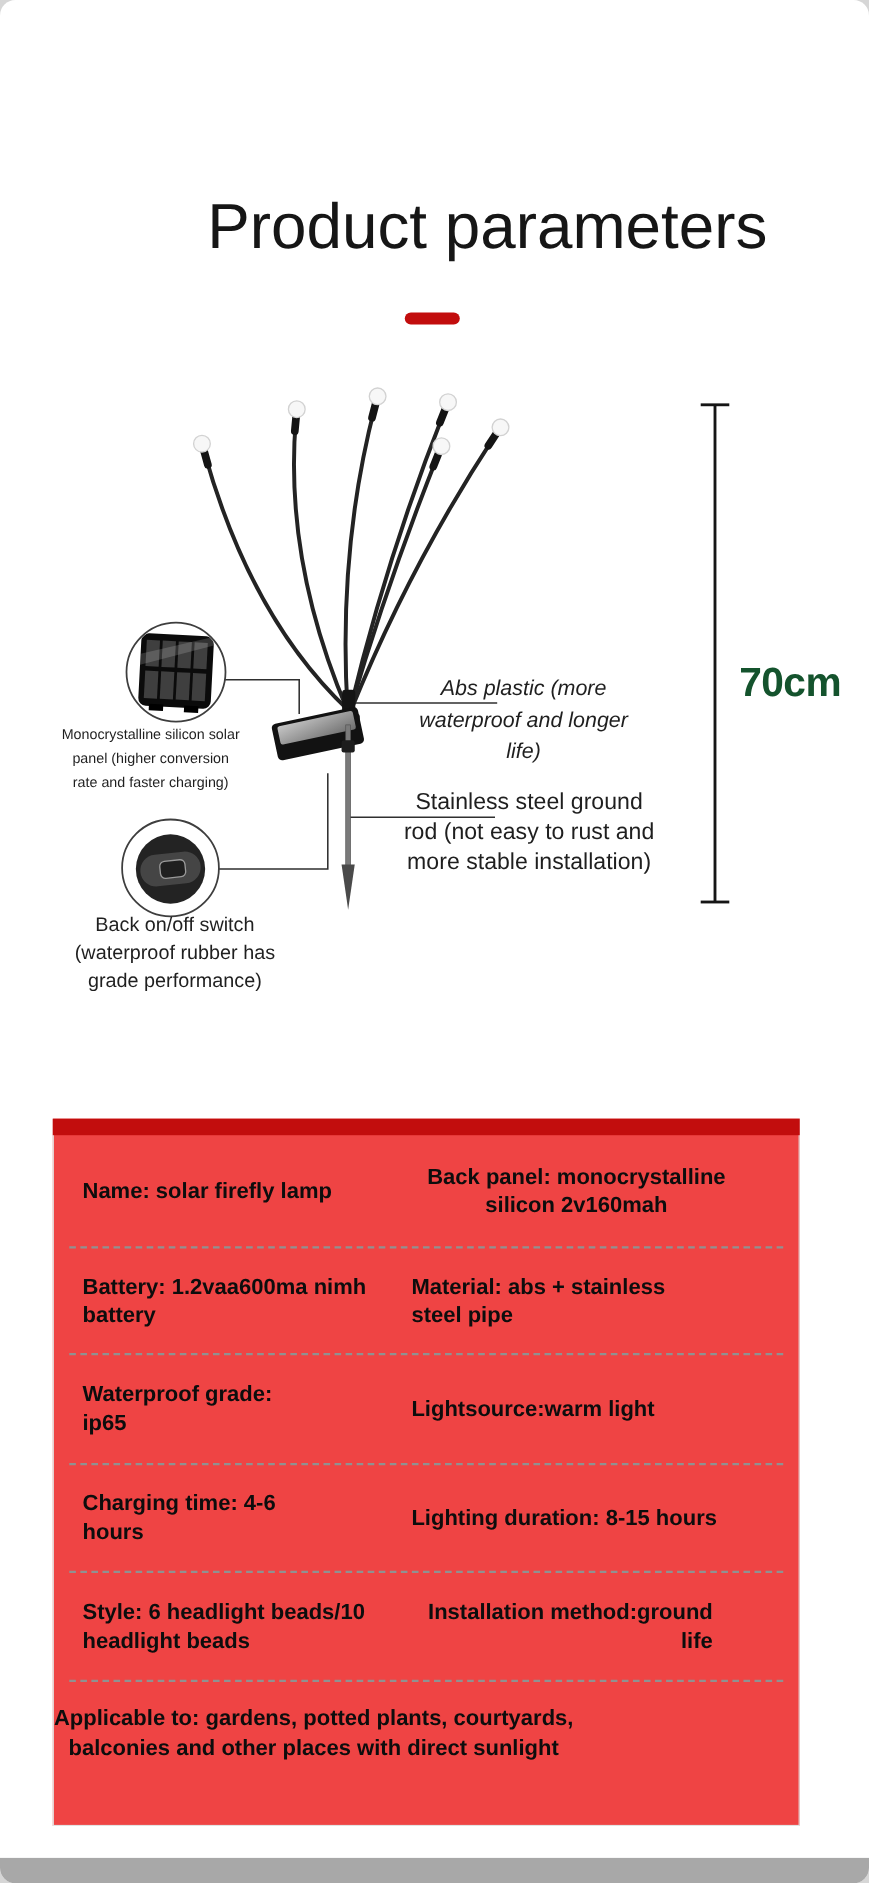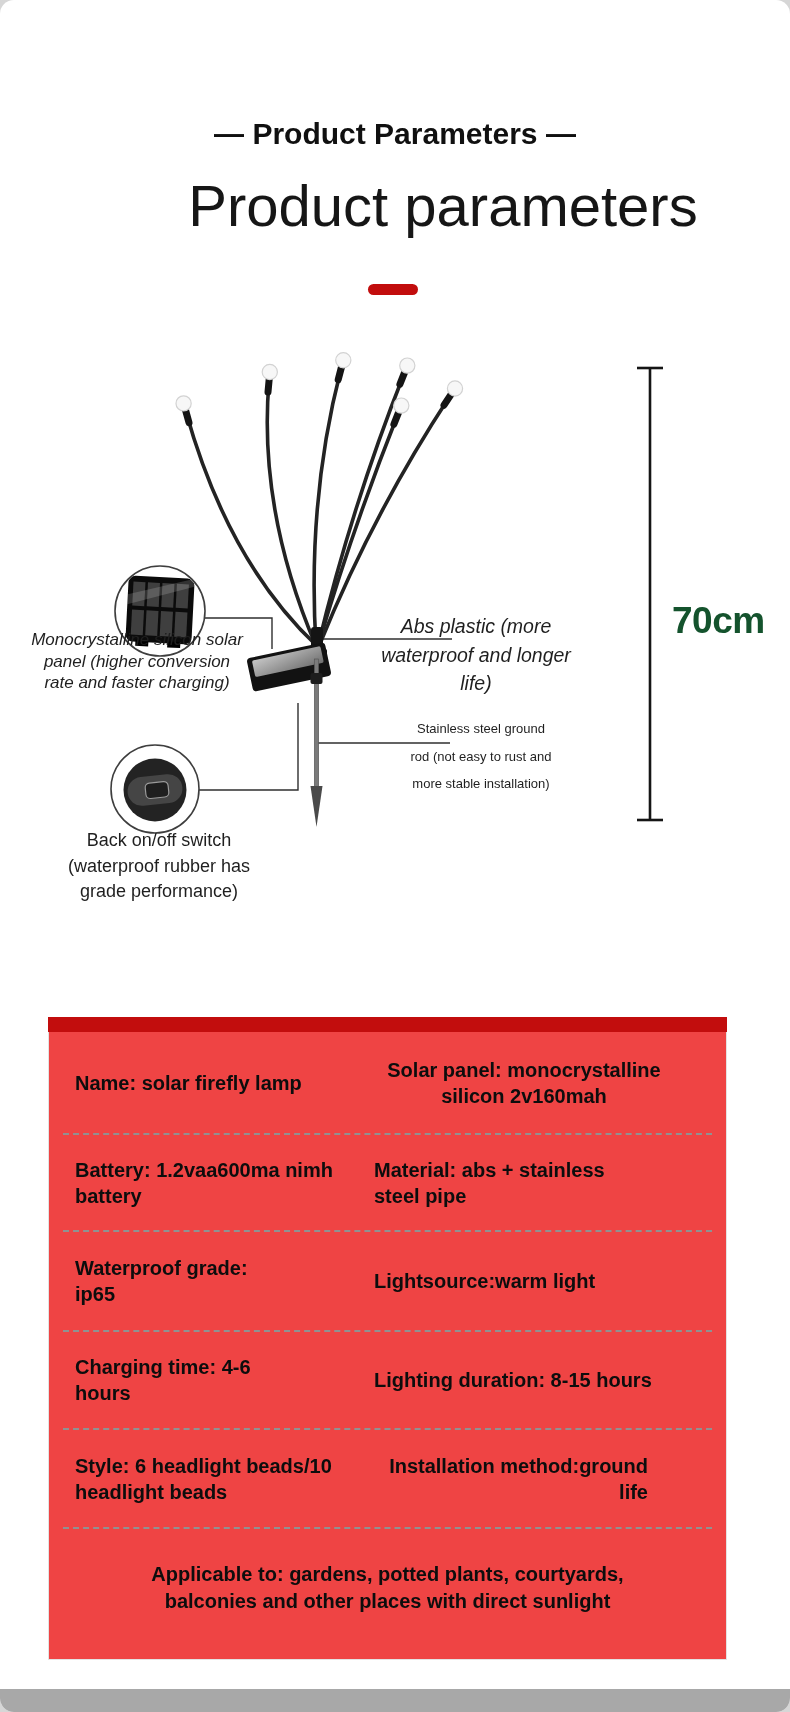--- a/index.html
+++ b/index.html
@@ -19,24 +19,24 @@
     position:absolute; top:168px; left:0; width:100%;
     text-align:center; font-size:58px; font-weight:400; line-height:76px; color:#161616;margin-left:48px;
   }
   .red-pill {
     position:absolute; left:368px; top:284px; width:50px; height:11px;
     border-radius:6px; background:var(--accent);
   }
 
   
   .ann { position:absolute; text-align:center; color:#1f1f1f; white-space:pre-line; }
-  .ann-solar  { left:16px;  top:629px; width:242px; font-size:17px; line-height:21.5px;font-style:italic; }
+  .ann-solar  { left:16px;  top:657px; width:242px; font-size:13px; line-height:21.5px; }
   .ann-switch { left:45px;  top:828px; width:228px; font-size:18px;   line-height:25.5px; }
   .ann-abs    { left:360px; top:612px; width:232px; font-size:19.5px; line-height:28.5px;font-style:italic; }
-  .ann-rod    { left:358px; top:715px; width:246px; font-size:13px; line-height:27.5px; }
+  .ann-rod    { left:358px; top:715px; width:246px; font-size:21px; line-height:27.5px; }
   .height-label {
     position:absolute; left:672px; top:600px; font-size:37px; font-weight:700;
     letter-spacing:-0.5px; color:#14532d;
   }
   svg.diagram { position:absolute; left:0; top:0; pointer-events:none; }
 
   
   .spec-card {
     position:absolute; left:48px; top:1017px; width:679px; height:643px;
     background:#ef4444; border:1px solid #e3e3e3; border-top:none; box-sizing:border-box;
@@ -46,33 +46,32 @@
   .cell { font-size:20px; font-weight:700; line-height:26px; color:#0d0d0d; white-space:pre-line; }
   .cell-left  { position:absolute; left:26px;  width:282px; text-align:left; }
   .cell-right { position:absolute; left:325px; width:300px; text-align:left; }
   .cell-right.center { text-align:center; }
   .cell-right.right  { width:274px; text-align:right; }
   .sep {
     position:absolute; left:14px; right:14px; height:0;
     border-top:2px dashed #919191;
   }
   .spec-footer {
-    position:absolute; left:0; top:512px; width:100%; height:131px;
-    display:flex; justify-content:center; align-items:flex-start; padding-top:32px; box-sizing:border-box;
+    position:absolute; left:0; top:500px; width:100%; height:131px;
+    display:flex; align-items:flex-start; padding-top:32px; box-sizing:border-box;
   }
   .spec-footer .cell { text-align:center; line-height:27px; }
 
   .bottom-bar { position:absolute; left:0; top:1689px; width:790px; height:23px; background:#a8a8a8; }
 </style>
 </head>
 <body>
 
 <div class="page">
 
-  <div class="eyebrow">— Product Parameters —</div>
   <div class="big-title">Product parameters</div>
   <div class="red-pill"></div>
 
   <svg class="diagram" width="790" height="1000" viewBox="0 0 790 1000">
     <defs>
       <linearGradient id="pg" x1="0" y1="0" x2="1" y2="1">
         <stop offset="0" stop-color="#c6c6c6"></stop>
           <stop offset="1" stop-color="#6f6f6f"></stop>
       </linearGradient>
       <clipPath id="c1clip">
@@ -185,21 +184,21 @@
   <div class="ann ann-rod">Stainless steel ground
 rod (not easy to rust and
 more stable installation)</div>
   <div class="height-label">70cm</div>
 
   <div class="spec-card">
     <div class="spec-redbar"></div>
 
     <div class="spec-row" style="top:15px;height:101px;">
       <div class="cell cell-left">Name: solar firefly lamp</div>
-      <div class="cell cell-right center">Solar panel: monocrystalline
+      <div class="cell cell-right center">Back panel: monocrystalline
 silicon 2v160mah</div>
     </div>
     <div class="sep" style="top:116px"></div>
 
     <div class="spec-row" style="top:118px;height:95px;">
       <div class="cell cell-left">Battery: 1.2vaa600ma nimh
 battery</div>
       <div class="cell cell-right">Material: abs + stainless
 steel pipe</div>
     </div>

